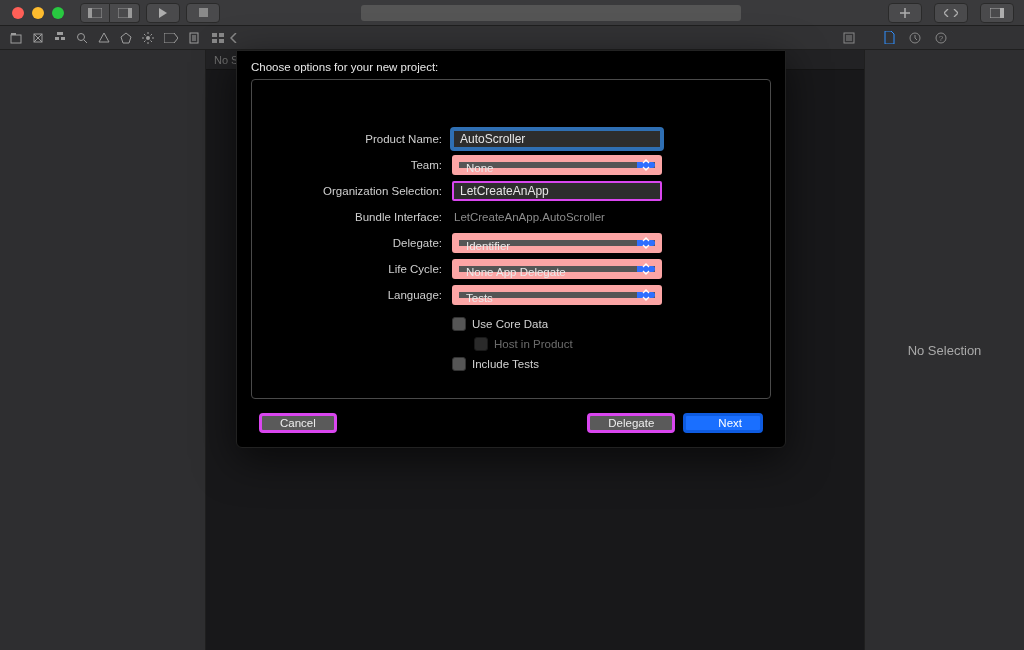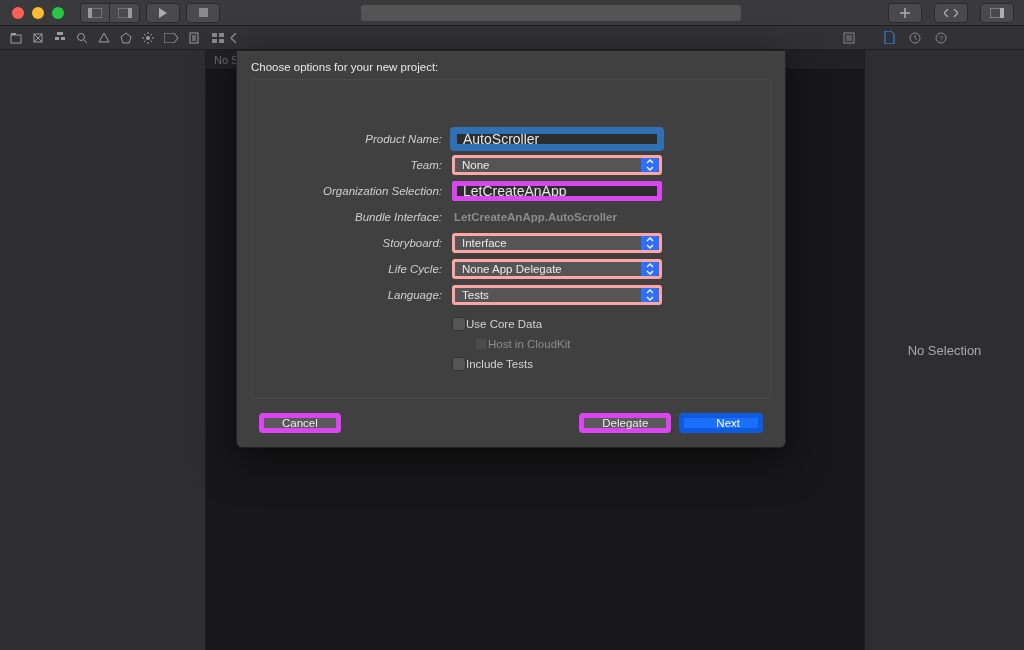--- a/index.html
+++ b/index.html
@@ -31,42 +31,42 @@
 
   
   .main { display:flex; height:600px; }
   .sidebar { width:206px; background:#2e2e30; border-right:1px solid #1f1f1f; }
   .editor  { flex:1; background:#1f1f21; position:relative; }
   .editor-path { height:20px; background:#2b2b2d; border-bottom:1px solid #1a1a1a; padding-left:8px; display:flex; align-items:center; color:#8a8a8a; font-size:11px; }
   .inspector { width:160px; background:#2e2e30; border-left:1px solid #1f1f1f; display:flex; align-items:center; justify-content:center; color:#a9a9a9; font-size:13px; }
 
   
   .dim { position:absolute; inset:0; background:rgba(0,0,0,0.20); }
-  .sheet { position:absolute; left:30px; top:0; width:550px; background:#404040; border:1px solid #222; border-radius:0 0 6px 6px; box-shadow:0 12px 40px rgba(0,0,0,.6); padding-bottom:14px; }
+  .sheet { position:absolute; left:30px; top:0; width:550px; background:#000000; border:1px solid #222; border-radius:0 0 6px 6px; box-shadow:0 12px 40px rgba(0,0,0,.6); padding-bottom:14px; }
   .sheet-title { padding:10px 14px 6px; color:#e8e8e8; font-size:11.5px; }
   .sheet-body { margin:0 14px; border:1px solid #4a4a4a; border-radius:4px; height:320px; padding-top:46px; }
 
   .fld { display:flex; align-items:center; height:26px; }
-  .fld .lbl { width:200px; text-align:right; padding-right:10px; color:#cfcfcf; font-size:11.5px;font-style:italic; }
+  .fld .lbl { width:200px; text-align:right; padding-right:10px; color:#cfcfcf; font-size:11.5px; }
   .fld .ctl { width:210px; }
 
-  .text-in { width:100%; height:20px; background:#2d2d2d; border:5px solid #d946ef; color:#e6e6e6; padding:0 6px; font-size:14px; border-radius:2px; }
+  .text-in { width:100%; height:20px; background:#2d2d2d; border:2px solid #d946ef; color:#e6e6e6; padding:0 6px; font-size:12px; border-radius:2px; }
   .text-in.focus { box-shadow:0 0 0 2px #2f6fb3; border-color:#2f6fb3; }
-  .bundle { color:#8c8c8c; font-size:11.5px; padding-left:2px;font-weight:bold; }
-
-  .pop { width:100%; height:20px; background:#555; border:3px solid #fca5a5; border-radius:3px; display:flex; align-items:center; padding-left:7px; color:#eaeaea; font-size:11.5px; position:relative; }
+  .bundle { color:#8c8c8c; font-size:11.5px; padding-left:2px; }
+
+  .pop { width:100%; height:20px; background:#555; border:7px solid #fca5a5; border-radius:3px; display:flex; padding-left:7px; color:#eaeaea; font-size:11.5px; position:relative; }
   .pop .caret { position:absolute; right:0; top:0; width:18px; height:100%; background:#2f6fff; border-radius:0 3px 3px 0; display:flex; align-items:center; justify-content:center; }
   .pop .caret svg { display:block; }
 
-  .chk { display:flex; align-items:center; margin-left:200px; height:20px; font-size:11.5px; color:#d2d2d2; }
+  .chk { display:flex; align-items:center; gap:6px; margin-left:200px; height:20px; font-size:11.5px; color:#d2d2d2; }
   .chk.dis { opacity:.5; margin-left:222px; }
   .chk-box { width:14px; height:14px; background:#555; border:1px solid #333; border-radius:3px; }
 
   .sheet-foot { display:flex; padding:14px 22px 0; }
-  .btn { height:20px; padding:0 18px; border-radius:4px; background:#5a5a5a; color:#eee; border:5px solid #d946ef; font-size:11.5px; display:flex; align-items:center; }
+  .btn { height:20px; padding:0 18px; border-radius:4px; background:#5a5a5a; color:#eee; border:3px solid #d946ef; font-size:11.5px; display:flex; align-items:center; }
   .btn.primary { background:#1a6fff; border-color:#0e5be0; color:#fff;padding-left:32px; }
 </style>
 </head>
 <body>
 
 <div class="titlebar">
   <div class="traffic">
     <div class="tl red"></div>
     <div class="tl yellow"></div>
     <div class="tl green"></div>
@@ -227,24 +227,24 @@
           <div class="lbl">Organization Selection:</div>
           <div class="ctl"><input class="text-in" value="LetCreateAnApp" style=""></div>
         </div>
 
         <div class="fld">
           <div class="lbl">Bundle Interface:</div>
           <div class="ctl"><span class="bundle">LetCreateAnApp.AutoScroller</span></div>
         </div>
 
         <div class="fld">
-          <div class="lbl">Storyboard:</div>
+          <div class="lbl">Delegate:</div>
           <div class="ctl">
             <div class="pop">
-              <span>Interface</span>
+              <span>Identifier</span>
               <span class="caret">
                 <svg width="8" height="12">
                     <path d="M1 4l3-3 3 3M1 8l3 3 3-3" stroke="#fff" fill="none" stroke-width="1.3"></path>
                   </svg>
               </span>
             </div>
           </div>
         </div>
 
         <div class="fld">
@@ -276,21 +276,21 @@
         </div>
 
         <div style="height:6px"></div>
 
         <div class="chk">
           <div class="chk-box"></div>
           <span>Use Core Data</span>
         </div>
         <div class="chk dis">
           <div class="chk-box"></div>
-          <span>Host in CloudKit</span>
+          <span>Host in Product</span>
         </div>
         <div class="chk">
           <div class="chk-box"></div>
           <span>Include Tests</span>
         </div>
       </div>
 
       <div class="sheet-foot">
         <div class="btn">
             <span>Cancel</span>

